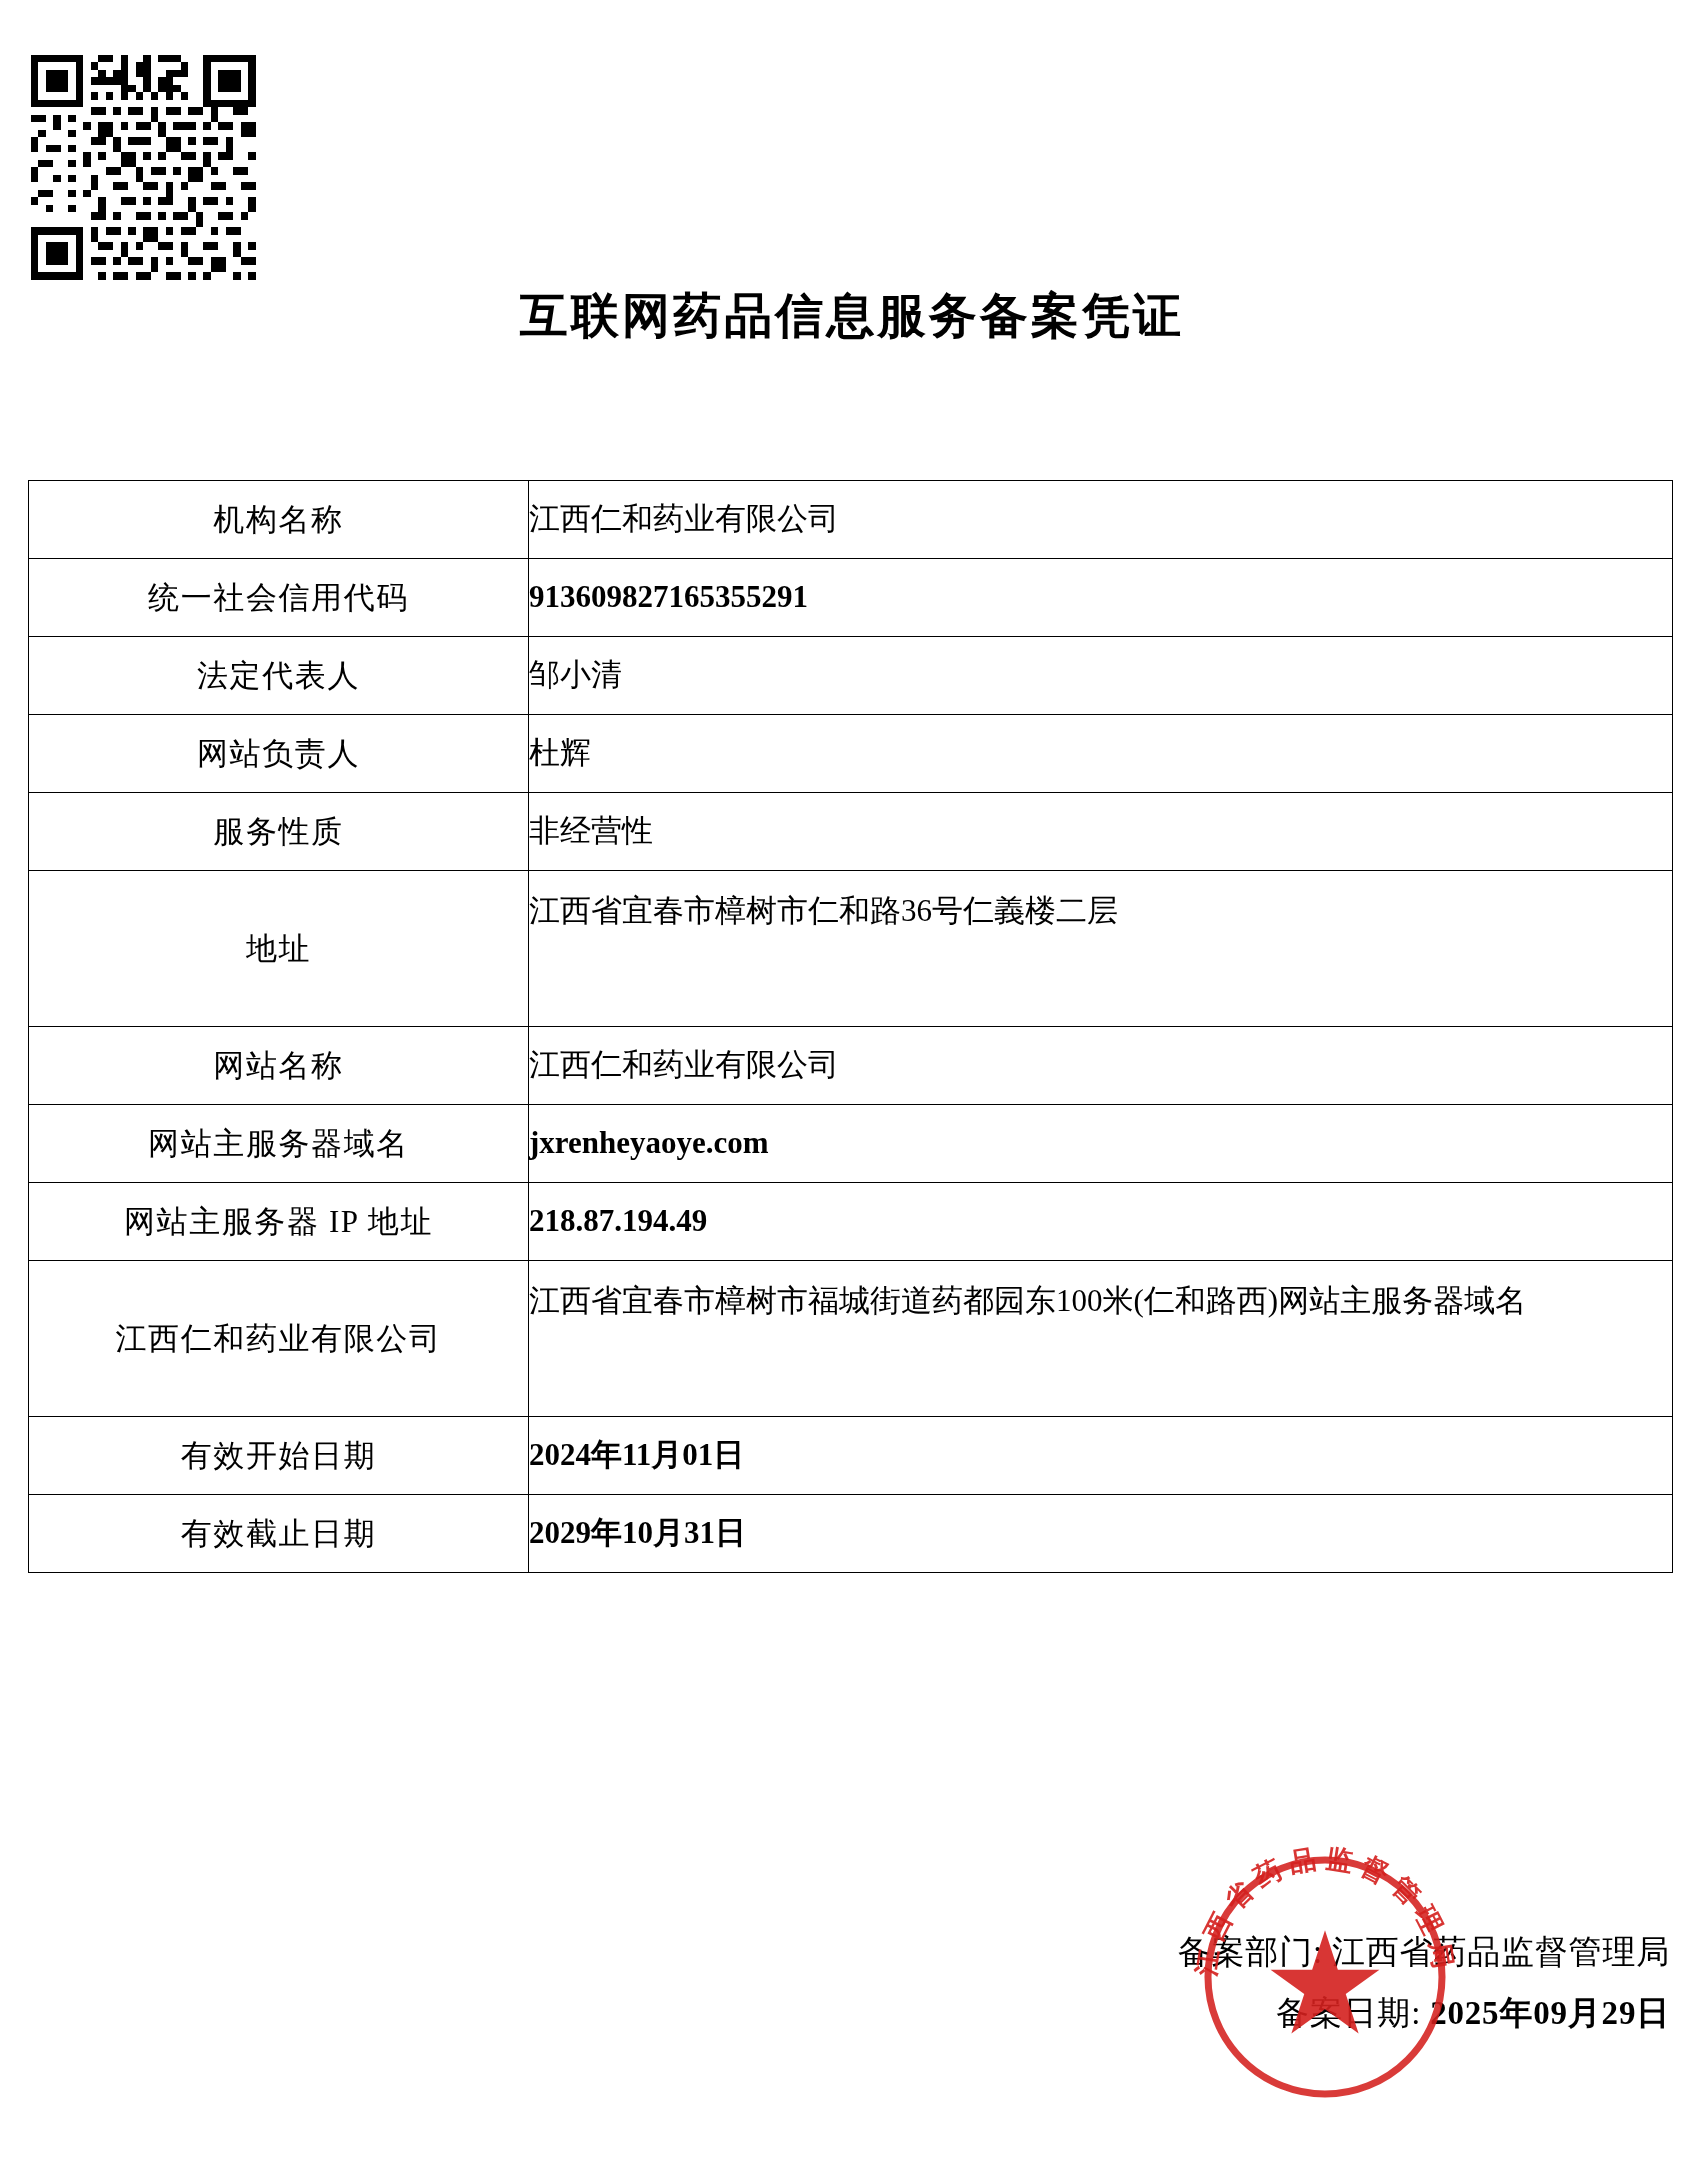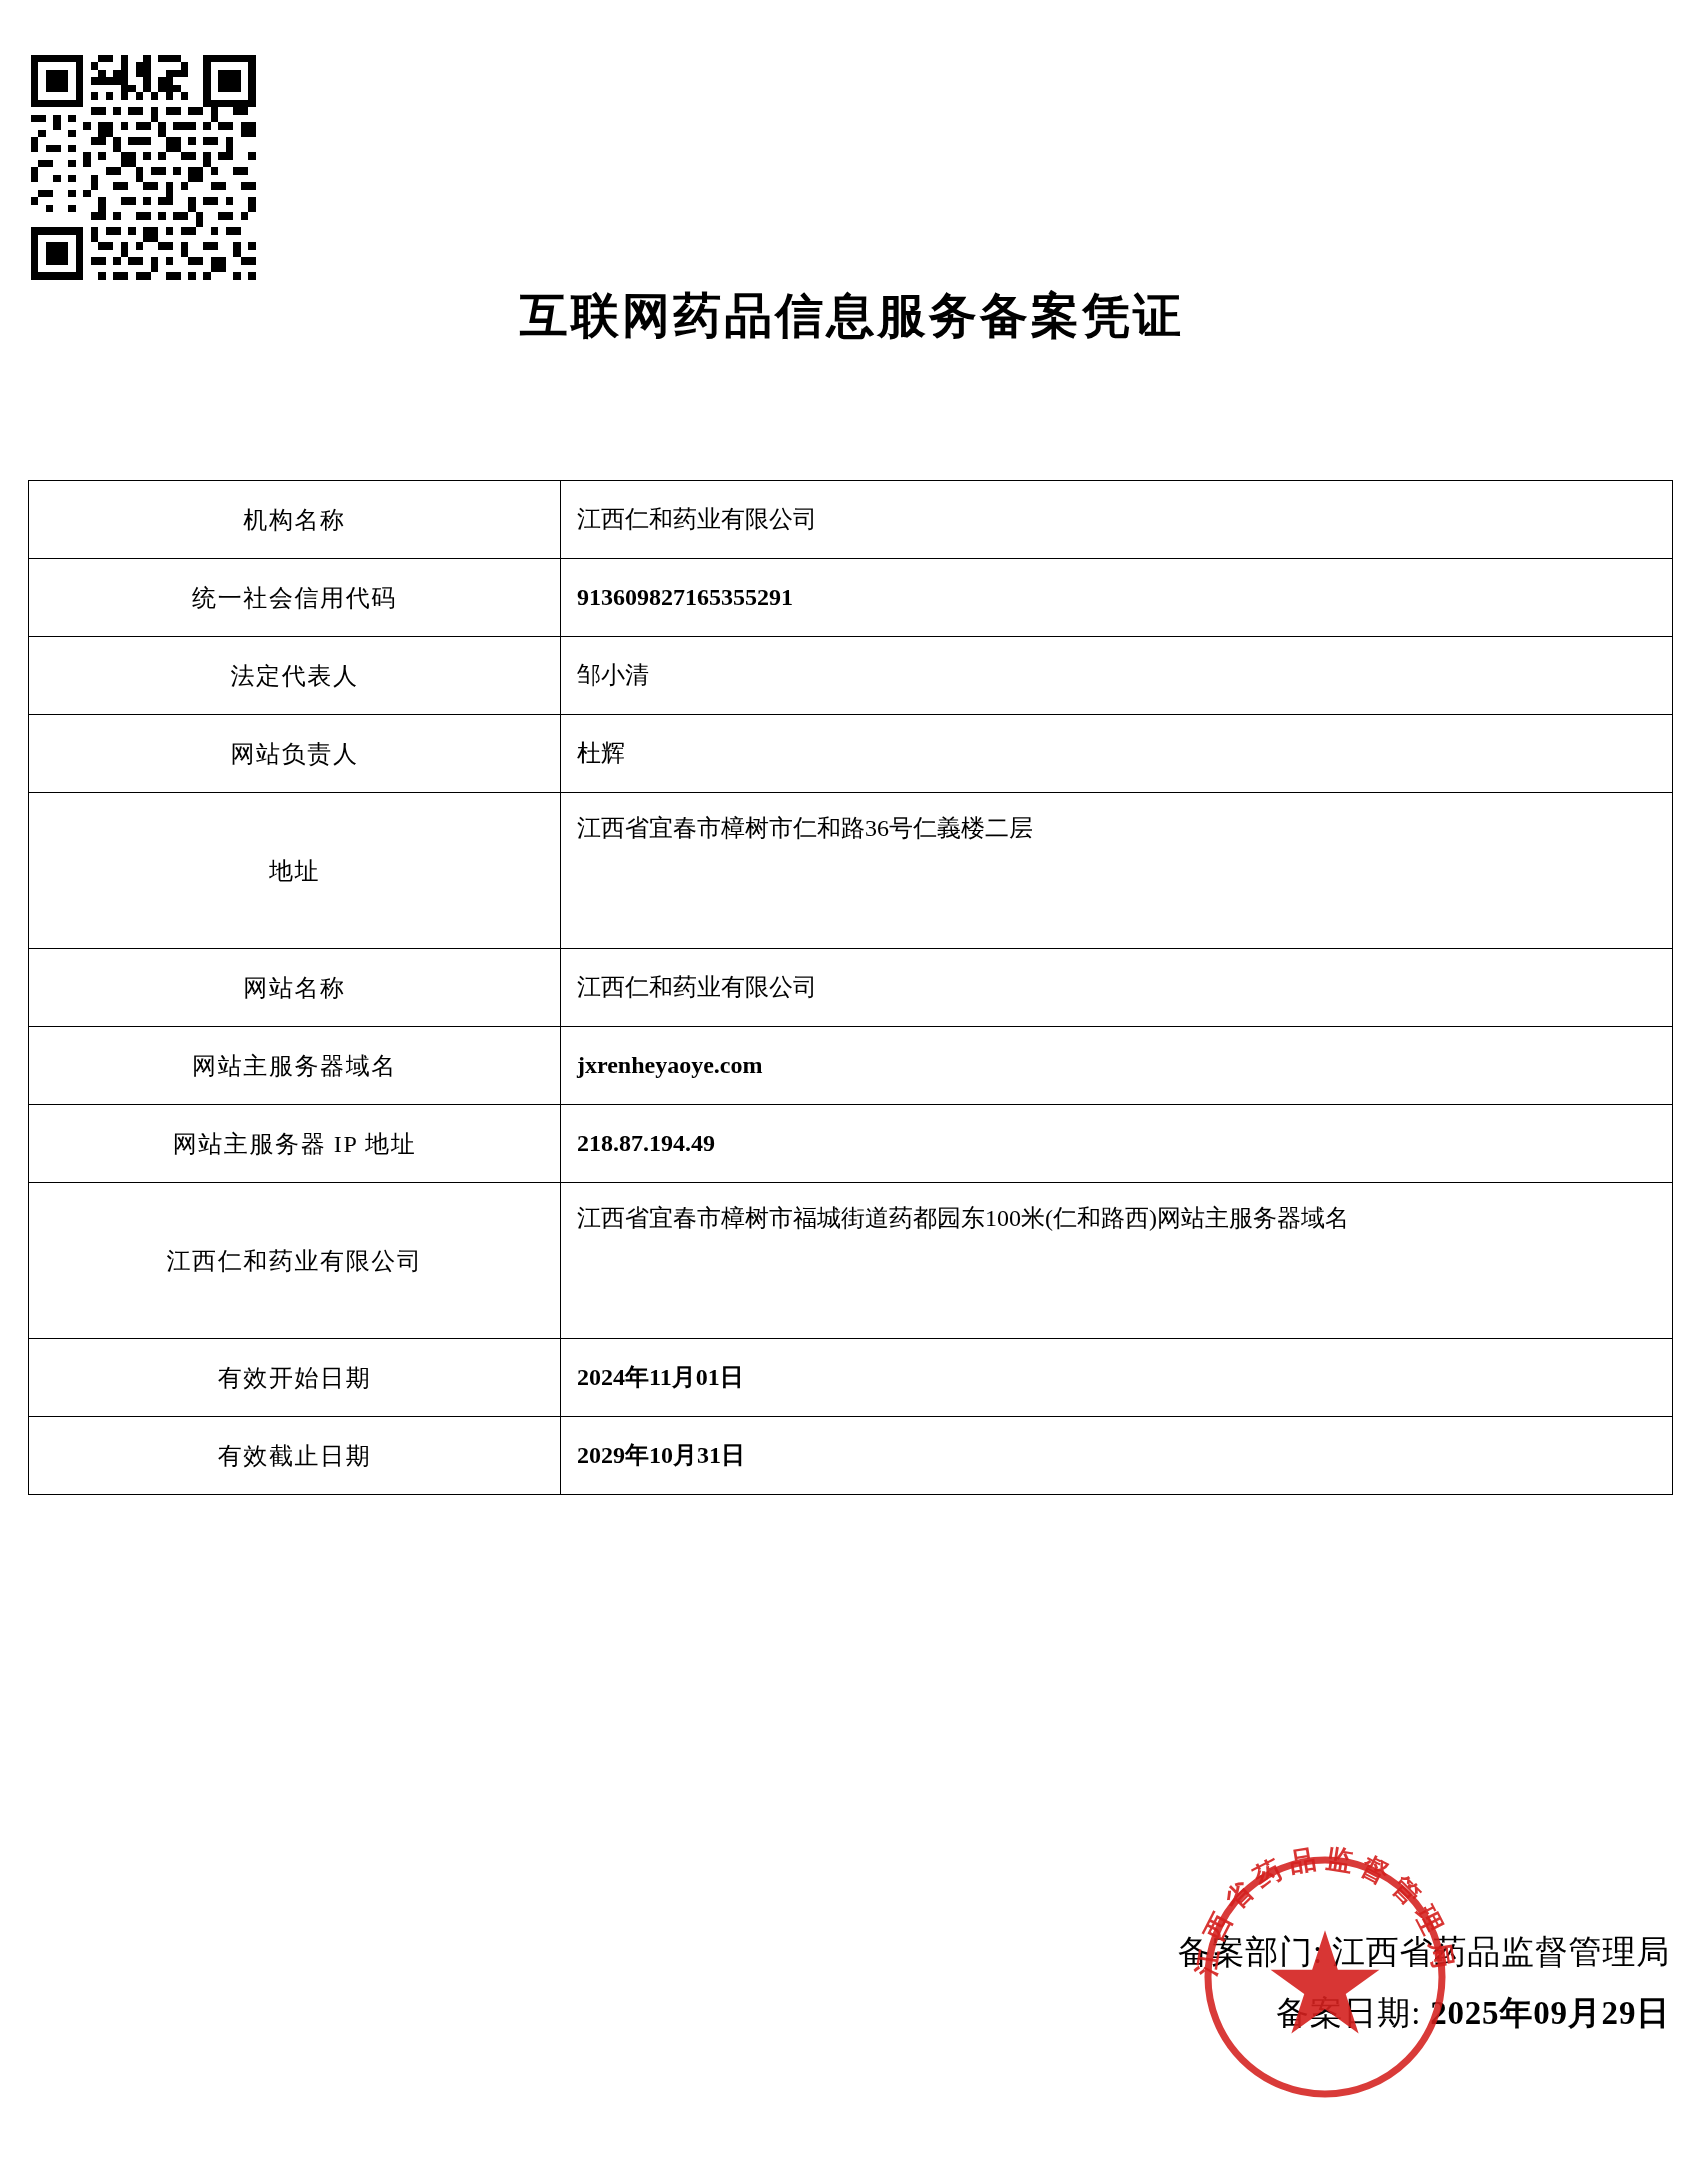--- a/index.html
+++ b/index.html
@@ -62,23 +62,23 @@
   table.cert {
     position: absolute;
     left: 28px;
     top: 444px;
     width: 1645px;
     border-collapse: collapse;
     table-layout: fixed;
   }
   table.cert td {
     border: 1.6px solid #000;
-    padding: 16px;
+    padding: 0;
     vertical-align: middle;
-    font-size: 24px;
+    font-size: 31px;
   }
   td.label {
     width: 499px;
     text-align: center;
     letter-spacing: 1.6px;
     padding: 12.5px 7.8px;
     font-size: 31px;
   }
   td.value {
     padding: 12.5px 18.7px;
@@ -298,20 +298,24 @@
         <td class="value bold">913609827165355291</td>
       </tr>
       <tr class="r-normal">
         <td class="label">法定代表人</td>
         <td class="value">邹小清</td>
       </tr>
       <tr class="r-normal">
         <td class="label">网站负责人</td>
         <td class="value">杜辉</td>
       </tr>
+      <tr class="r-normal">
+        <td class="label">服务性质</td>
+        <td class="value">非经营性</td>
+      </tr>
       <tr class="r-tall">
         <td class="label">地址</td>
         <td class="value" style="vertical-align:top;padding-top:18.7px;">江西省宜春市樟树市仁和路36号仁義楼二层</td>
       </tr>
       <tr class="r-normal">
         <td class="label">网站名称</td>
         <td class="value">江西仁和药业有限公司</td>
       </tr>
       <tr class="r-normal">
         <td class="label">网站主服务器域名</td>

